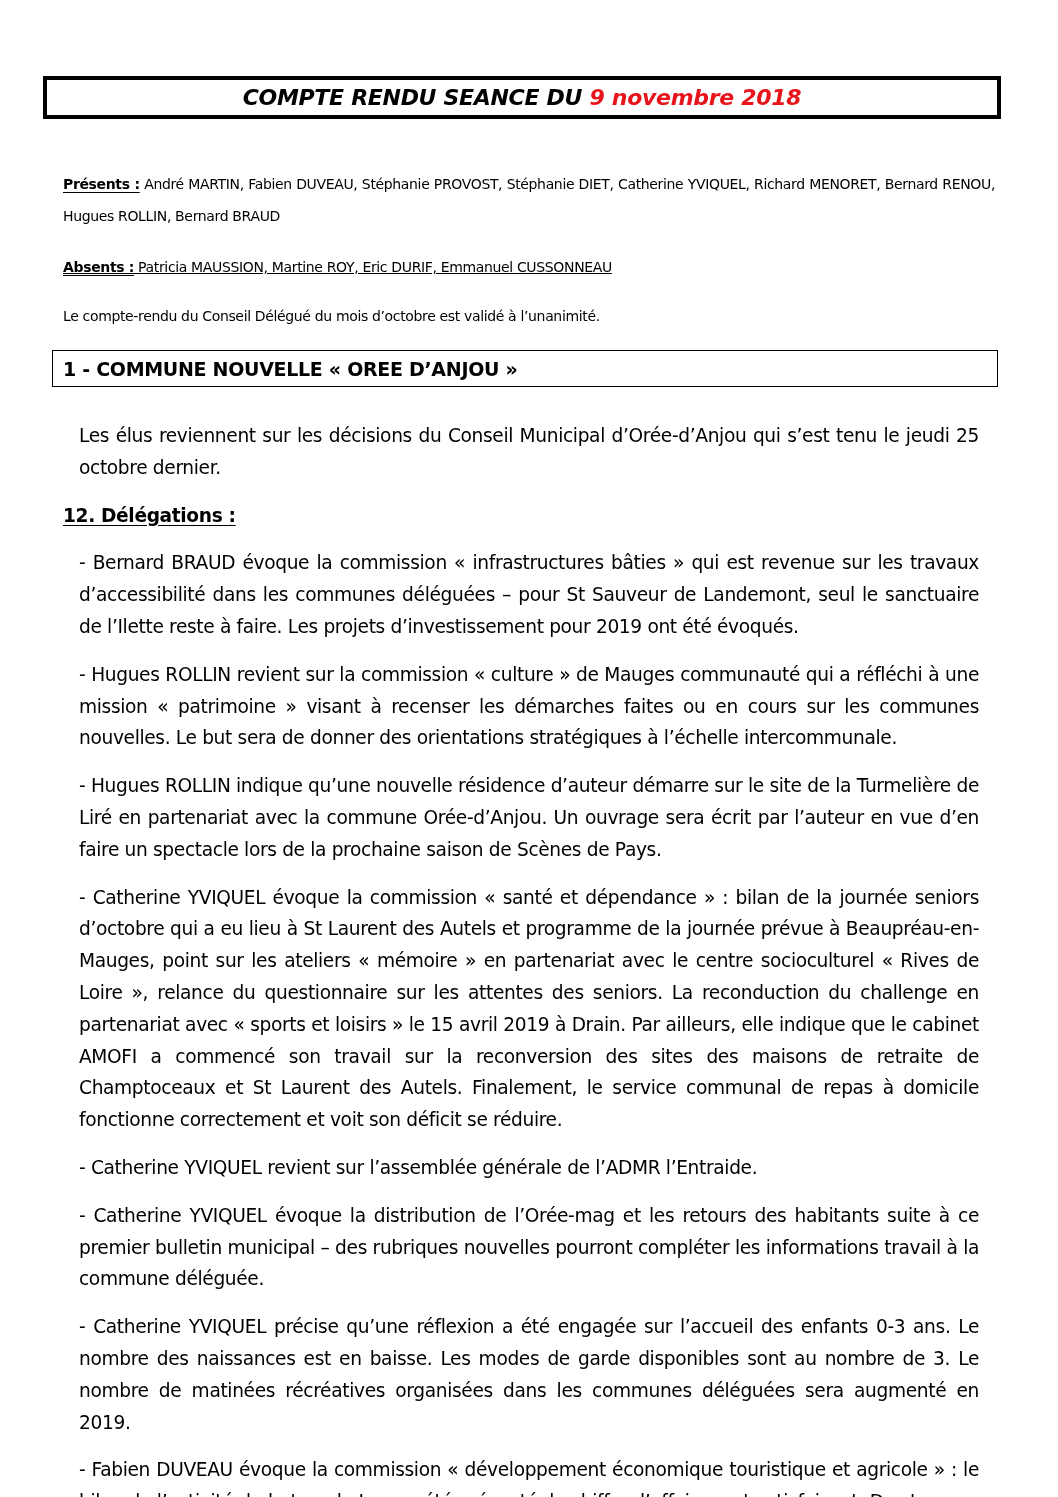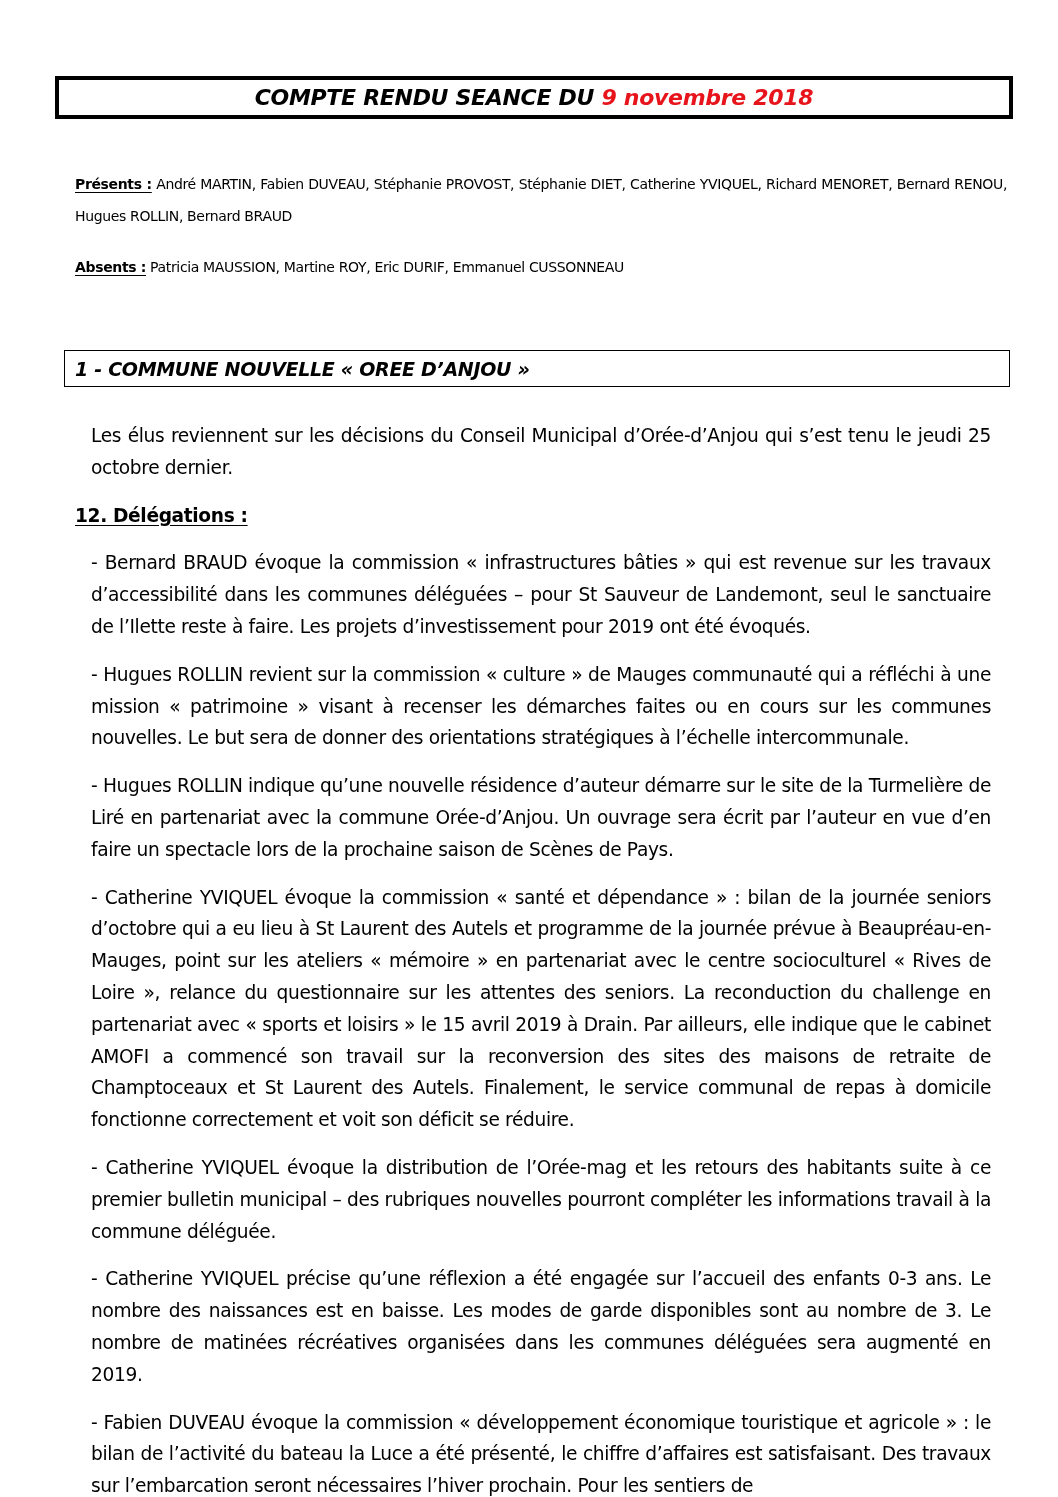--- a/index.html
+++ b/index.html
@@ -10,21 +10,21 @@
   body {
     width: 1058px;
     height: 1497px;
     position: relative;
     overflow: hidden;
     font-family: "DejaVu Sans", sans-serif;
     color: #000000;
   }
   .page {
     position: absolute;
-    left: 12px;
+    left: 0;
     top: 0;
     width: 920px;
     height: 1497px;
   }
   .title-box {
     position: absolute;
     left: 43px;
     top: 76px;
     width: 950px;
     height: 35px;
@@ -52,39 +52,38 @@
     text-align: justify;
     letter-spacing: -0.35px;
     word-spacing: 0px;
   }
   .label-u {
     font-weight: bold;
     text-decoration: underline;
     text-underline-offset: 3px;
   }
   .presents { top: 168px; }
-  .absents { top: 251px; white-space: nowrap; }
+  .absents { top: 251px; white-space: nowrap; text-decoration: underline; }
   .approval { top: 300px; white-space: nowrap; }
   .section-box {
     position: absolute;
     left: 52px;
     top: 350px;
     width: 944px;
     height: 35px;
     border: 1.5px solid #000;
     display: flex;
     align-items: center;
   }
   .section-title {
     margin-left: 10px;
     font-size: 19px;
     font-weight: bold;
     letter-spacing: -0.3px;
     white-space: nowrap;
-    font-style: italic;
   }
   .content {
     position: absolute;
     left: 63px;
     top: 404px;
     width: 932px;
     font-size: 18.6px;
     line-height: 31.8px;
     letter-spacing: -0.35px;
   }
@@ -114,31 +113,33 @@
   <div class="body-text presents">
     <span class="label-u">Présents :</span>
     <span>André MARTIN, Fabien DUVEAU, Stéphanie PROVOST, Stéphanie DIET, Catherine YVIQUEL, Richard MENORET, Bernard RENOU, Hugues ROLLIN, Bernard BRAUD</span>
   </div>
 
   <div class="body-text absents">
     <span class="label-u">Absents :</span>
     <span>Patricia MAUSSION, Martine ROY, Eric DURIF, Emmanuel CUSSONNEAU</span>
   </div>
 
+  <div class="body-text approval">Le compte-rendu du Conseil Délégué du mois d’octobre est validé à l’unanimité.</div>
 
   <div class="section-box">
     <span class="section-title">1 - COMMUNE NOUVELLE « OREE D’ANJOU »</span>
   </div>
 
   <div class="content">
     <p>Les élus reviennent sur les décisions du Conseil Municipal d’Orée-d’Anjou qui s’est tenu le jeudi 25 octobre dernier.</p>
 
     <span class="subheading">12. Délégations :</span>
     <p> - Bernard BRAUD évoque la commission « infrastructures bâties » qui est revenue sur les travaux d’accessibilité dans les communes déléguées – pour St Sauveur de Landemont, seul le sanctuaire de l’Ilette reste à faire. Les projets d’investissement pour 2019 ont été évoqués.</p>
     <p>- Hugues ROLLIN revient sur la commission « culture » de Mauges communauté qui a réfléchi à une mission « patrimoine » visant à recenser les démarches faites ou en cours sur les communes nouvelles. Le but sera de donner des orientations stratégiques à l’échelle intercommunale.</p>
     <p>- Hugues ROLLIN indique qu’une nouvelle résidence d’auteur démarre sur le site de la Turmelière de Liré en partenariat avec la commune Orée-d’Anjou. Un ouvrage sera écrit par l’auteur en vue d’en faire un spectacle lors de la prochaine saison de Scènes de Pays.</p>
     <p>- Catherine YVIQUEL évoque la commission « santé et dépendance » : bilan de la journée seniors d’octobre qui a eu lieu à St Laurent des Autels et programme de la journée prévue à Beaupréau-en-Mauges, point sur les ateliers « mémoire » en partenariat avec le centre socioculturel « Rives de Loire », relance du questionnaire sur les attentes des seniors. La reconduction du challenge en partenariat avec « sports et loisirs » le 15 avril 2019 à Drain. Par ailleurs, elle indique que le cabinet AMOFI a commencé son travail sur la reconversion des sites des maisons de retraite de Champtoceaux et St Laurent des Autels. Finalement, le service communal de repas à domicile fonctionne correctement et voit son déficit se réduire.</p>
+    <p>- Catherine YVIQUEL revient sur l’assemblée générale de l’ADMR l’Entraide.</p>
     <p>- Catherine YVIQUEL évoque la distribution de l’Orée-mag et les retours des habitants suite à ce premier bulletin municipal – des rubriques nouvelles pourront compléter les informations travail à la commune déléguée.</p>
     <p>- Catherine YVIQUEL précise qu’une réflexion a été engagée sur l’accueil des enfants 0-3 ans. Le nombre des naissances est en baisse. Les modes de garde disponibles sont au nombre de 3. Le nombre de matinées récréatives organisées dans les communes déléguées sera augmenté en 2019.</p>
     <p>- Fabien DUVEAU évoque la commission « développement économique touristique et agricole » : le bilan de l’activité du bateau la Luce a été présenté, le chiffre d’affaires est satisfaisant. Des travaux sur l’embarcation seront nécessaires l’hiver prochain. Pour les sentiers de</p>
   </div>
 
 </div>
 
 </body></html>

